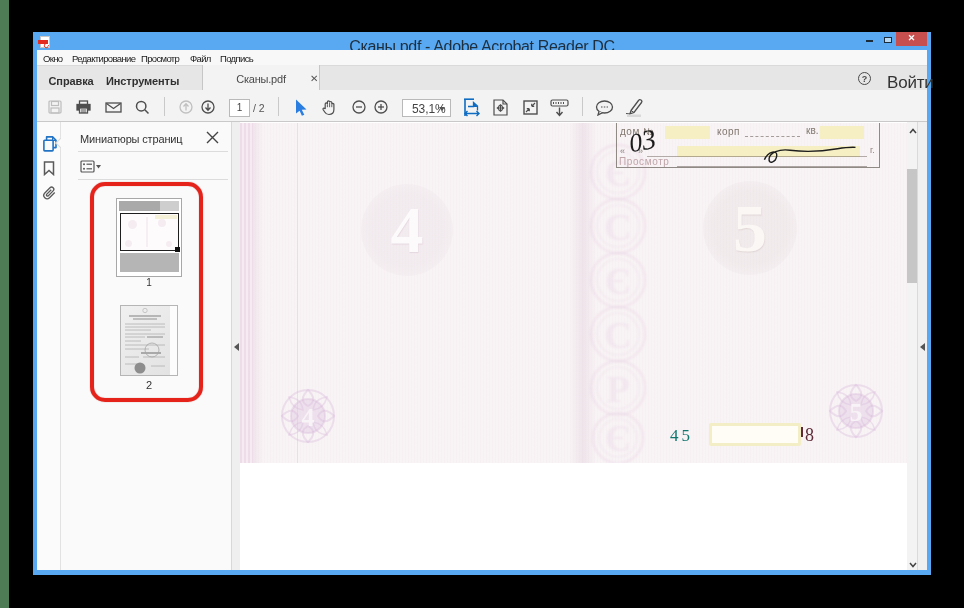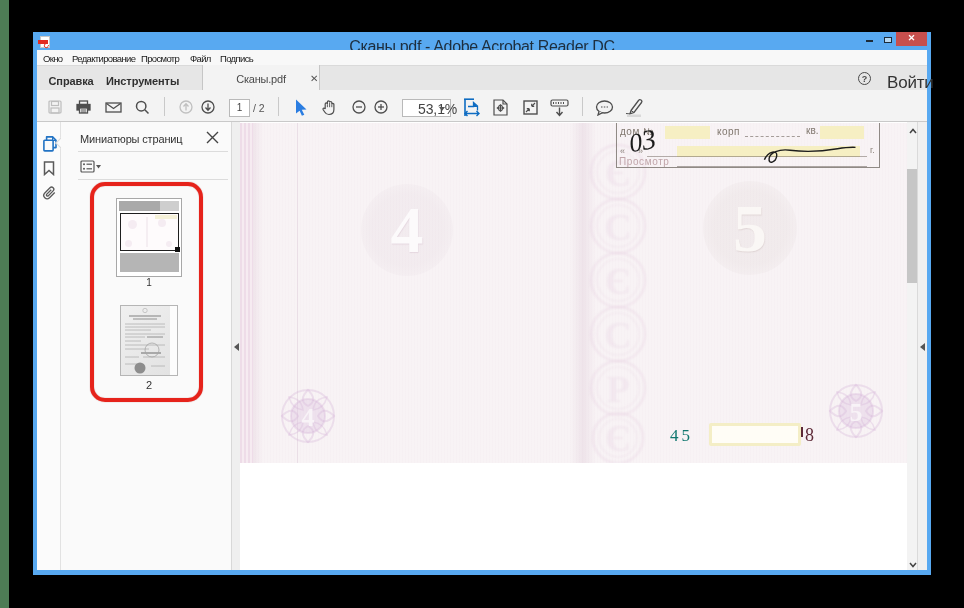--- a/index.html
+++ b/index.html
@@ -24,21 +24,21 @@
 #tabname { position:absolute; left:202px; width:118px; top:73px; text-align:center; font-size:11px; letter-spacing:-0.2px; color:#4a4a4a; }
 #tabclose { position:absolute; left:310px; top:73px; font-size:10px; color:#555; }
 #helpq { position:absolute; left:858px; top:72px; width:13px; height:13px; border:1.5px solid #4a4a4a; border-radius:50%; color:#4a4a4a; font-size:9px; text-align:center; line-height:13px; font-weight:bold; }
 #signin { position:absolute; left:887px; top:73px; font-size:17px; letter-spacing:-0.2px; color:#333; }
 #toolbar { position:absolute; left:37px; top:90px; width:890px; height:32px; background:#f3f3f3; border-bottom:1px solid #c9c9c9; }
 .tsep { position:absolute; top:97px; width:1px; height:19px; background:#c9c9c9; }
 .ticon { position:absolute; top:100px; }
 #pagebox { position:absolute; left:229px; top:99px; width:21px; height:18px; background:#fff; border:1px solid #b9b9b9; text-align:center; font-size:10px; color:#444; line-height:16px; }
 #pagecnt { position:absolute; left:253px; top:102px; font-size:10.5px; color:#555; }
 #zoombox { position:absolute; left:402px; top:99px; width:49px; height:18px; background:#fff; border:1px solid #b9b9b9; font-size:10px; color:#444; line-height:16px; }
-#zoombox .z { position:absolute; left:15px; top:1px; font-size:14px; letter-spacing:-0.1px; }
+#zoombox .z { position:absolute; left:9px; top:1px; font-size:12px; letter-spacing:-0.1px; }
 #zoombox .arr { position:absolute; right:5px; top:7px; width:0; height:0; border-left:3.5px solid transparent; border-right:3.5px solid transparent; border-top:4px solid #555; }
 </style>
 </head>
 <body>
 <div id="green"></div>
 <div id="win"></div>
 <div id="pdficon">
     <div class="band"></div>
     <div class="swirl"></div>
   </div>

